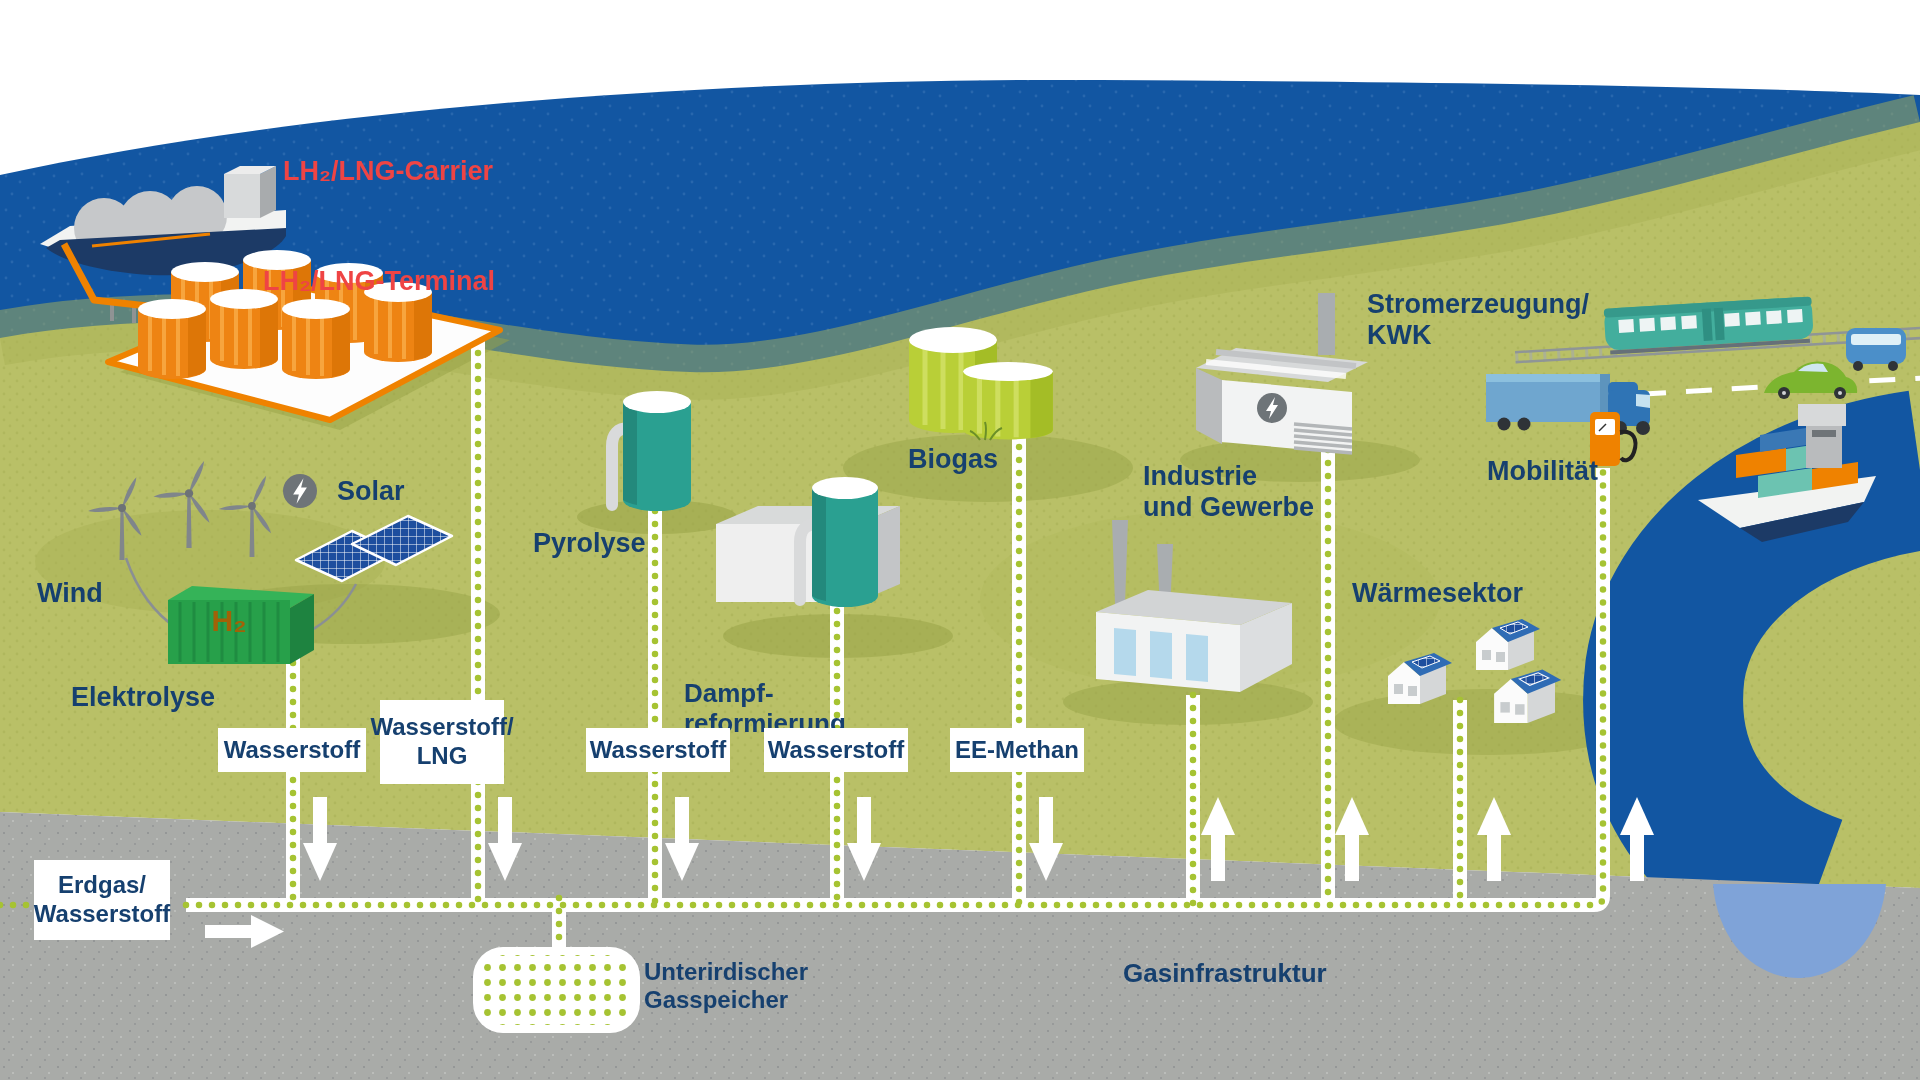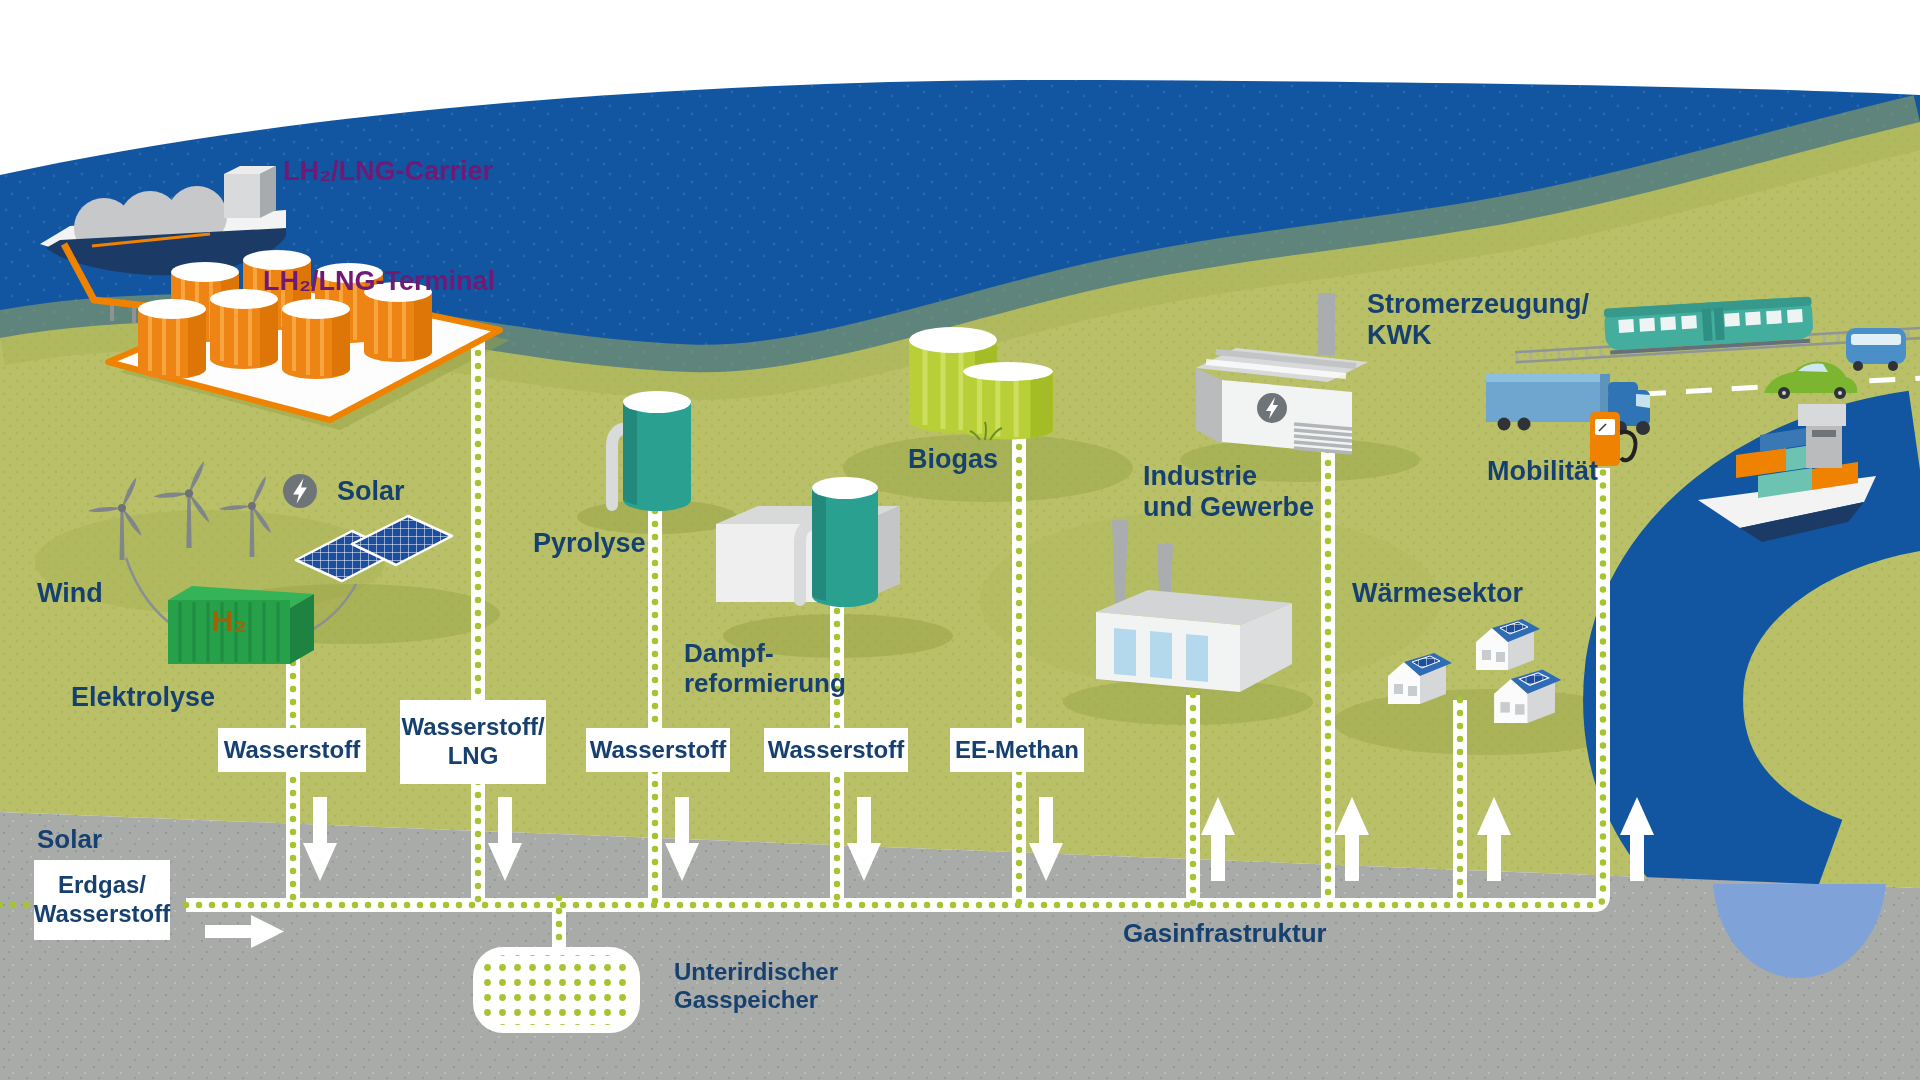--- a/index.html
+++ b/index.html
@@ -2,22 +2,22 @@
 <html style="--c-sea: #1256a2; --c-land: #b9c067; --c-land_shade: #9ba54a; --c-underground: #a9aba8; --c-river_underground: #7fa3d8; --c-pipe_dot: #a6c332; --c-navy_text: #16406f; --c-orange: #ef8200; --c-teal_tank: #2aa091; --c-lime_tank: #b9cf37; --c-h2_container_green: #27a04a; --c-roof_blue: #2f6cb5;"><head>
 <meta charset="utf-8">
 <style>
   html,body{margin:0;padding:0;background:#fff;}
   body{font-family:"Liberation Sans","DejaVu Sans",sans-serif;}
   .stage{position:relative;width:1920px;height:1080px;overflow:hidden;background:#fff;}
   svg.scene{position:absolute;left:0;top:0;}
   .pw{stroke:#fff;stroke-width:14;fill:none;stroke-linejoin:round;}
   .pd{stroke:var(--c-pipe_dot,#a6c332);stroke-width:6.5;fill:none;stroke-dasharray:0 13;stroke-linecap:round;stroke-linejoin:round;}
   .lbl{position:absolute;font-weight:700;color:var(--c-navy_text,#16406f);font-size:27px;line-height:1.16;white-space:nowrap;}
-  .lbl.white{color:#701a75;}
-  .lbl.md{font-size:26px;}
+  .lbl.white{color:#ef4444;}
+  .lbl.md{font-size:26px;margin-top:40px;}
   .lbl.sm{font-size:24px;}
   .pipebox{position:absolute;background:#fff;color:var(--c-navy_text,#16406f);font-weight:700;font-size:24px;line-height:1.2;display:flex;flex-direction:column;align-items:center;justify-content:center;text-align:center;white-space:nowrap;}
 </style>
 </head>
 <body>
 
 <div class="stage">
 
 <svg class="scene" width="1920" height="1080" viewBox="0 0 1920 1080">
   <defs>
@@ -407,40 +407,40 @@
   <div>Industrie</div>
   <div>und Gewerbe</div>
 </div>
 
 <div class="lbl" style="left:1352px;top:578px">Wärmesektor</div>
 <div class="lbl" style="left:1487px;top:456px">Mobilität</div>
 
 <div class="pipebox" style="left:218px;top:728px;width:148px;height:44px">
   <div>Wasserstoff</div>
 </div>
-<div class="pipebox" style="left:400px;top:700px;width:146px;height:84px">
+<div class="pipebox" style="left:380px;top:700px;width:124px;height:84px">
   <div>Wasserstoff/</div>
   <div>LNG</div>
 </div>
 <div class="pipebox" style="left:586px;top:728px;width:144px;height:44px">
   <div>Wasserstoff</div>
 </div>
 <div class="pipebox" style="left:764px;top:728px;width:144px;height:44px">
   <div>Wasserstoff</div>
 </div>
 <div class="pipebox" style="left:950px;top:728px;width:134px;height:44px">
   <div>EE-Methan</div>
 </div>
 
 <div class="lbl md" style="left:37px;top:824px">Solar</div>
 <div class="pipebox" style="left:34px;top:860px;width:136px;height:80px">
   <div>Erdgas/</div>
   <div>Wasserstoff</div>
 </div>
 
-<div class="lbl sm" style="left:674px;top:958px">
+<div class="lbl sm" style="left:644px;top:958px">
   <div>Unterirdischer</div>
   <div>Gasspeicher</div>
 </div>
 
 <div class="lbl md" style="left:1123px;top:918px">Gasinfrastruktur</div>
 
 </div>
 
 </body></html>

